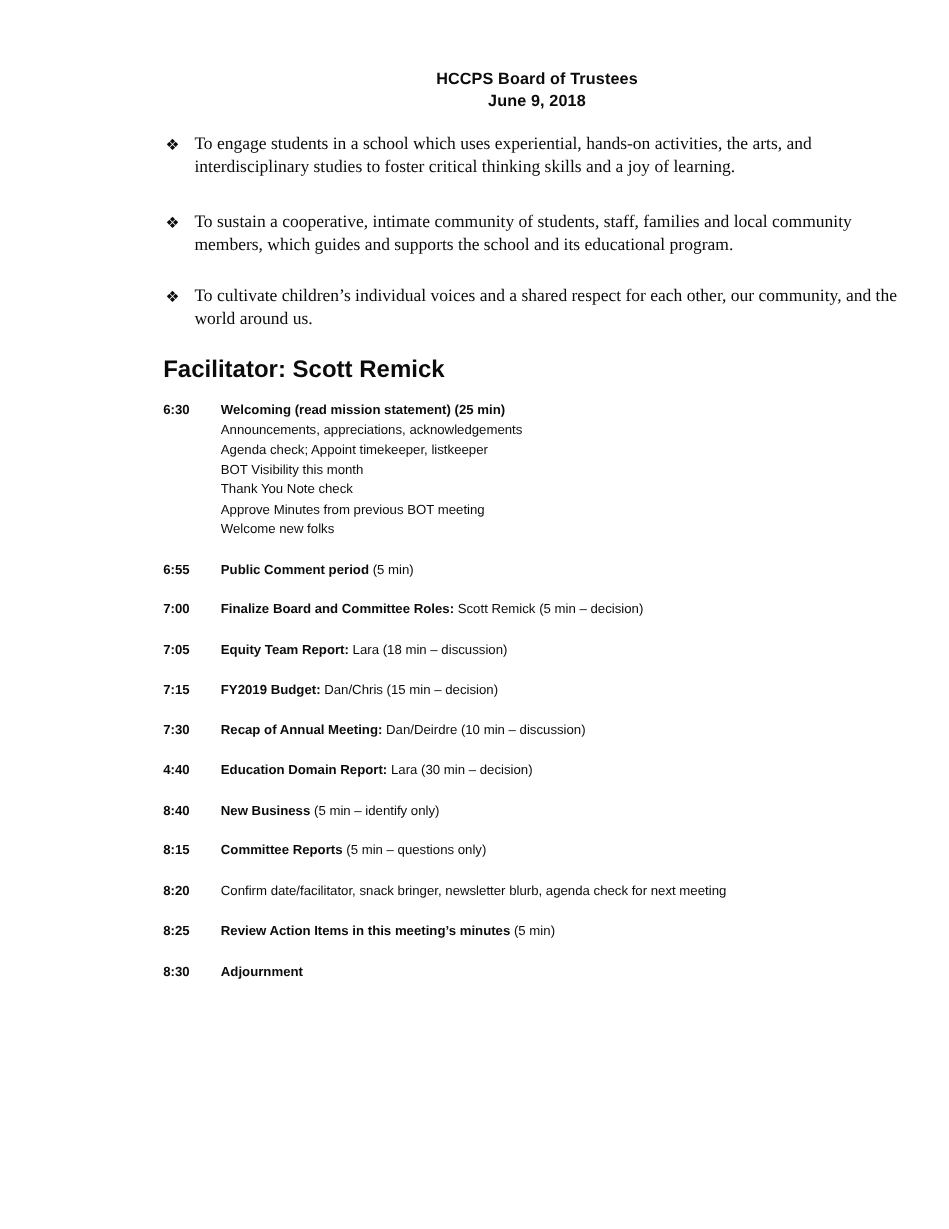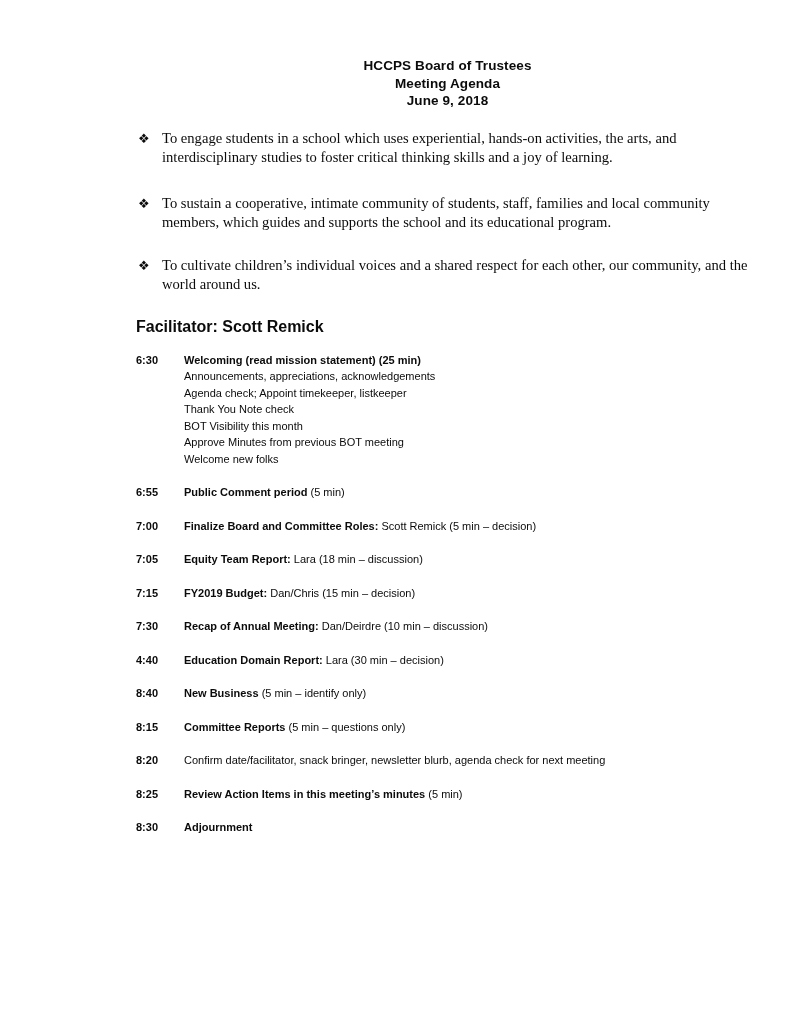--- a/index.html
+++ b/index.html
@@ -48,21 +48,21 @@
     flex: 0 0 26px;
     padding-left: 2px;
     font-size: 13px;
     line-height: 19px;
   }
   .bullet-text { flex: 1; }
   
   .facilitator {
     margin-top: 22px;
     font-weight: 700;
-    font-size: 16px;
+    font-size: 20px;
     line-height: 17px;
   }
   
   .agenda { font-size: 11px; }
   .agenda-item {
     display: flex;
     margin-top: 17px;
     line-height: 16.5px;
   }
   .agenda-time {
@@ -76,21 +76,20 @@
   .agenda-rest { font-weight: 400; }
   .agenda-detail { font-weight: 400; }
 </style>
 </head>
 <body>
 
 <div class="page">
 
   <div class="doc-header">
     <div>HCCPS Board of Trustees</div>
-    <div>Meeting Agenda</div>
     <div>June 9, 2018</div>
   </div>
 
   <div class="mission">
     <div class="mission-bullets">
       <div class="bullet">
         <span class="bullet-glyph">❖</span>
         <span class="bullet-text">To engage students in a school which uses experiential, hands-on activities, the arts, and interdisciplinary studies to foster critical thinking skills and a joy of learning.</span>
       </div>
       <div class="bullet">
@@ -107,22 +106,22 @@
   <div class="facilitator">Facilitator: Scott Remick</div>
 
   <div class="agenda">
 
     <div class="agenda-item">
       <span class="agenda-time">6:30</span>
       <div class="agenda-body">
         <div class="agenda-title-line"><span class="agenda-bold">Welcoming (read mission statement) (25 min)</span><span class="agenda-rest"></span></div>
         <div class="agenda-detail">Announcements, appreciations, acknowledgements</div>
         <div class="agenda-detail">Agenda check; Appoint timekeeper, listkeeper</div>
+        <div class="agenda-detail">BOT Visibility this month</div>
         <div class="agenda-detail">Thank You Note check</div>
-        <div class="agenda-detail">BOT Visibility this month</div>
         <div class="agenda-detail">Approve Minutes from previous BOT meeting</div>
         <div class="agenda-detail">Welcome new folks</div>
       </div>
     </div>
 
     <div class="agenda-item">
       <span class="agenda-time">6:55</span>
       <div class="agenda-body">
         <div class="agenda-title-line"><span class="agenda-bold">Public Comment period</span><span class="agenda-rest"> (5 min)</span></div>
       </div>

